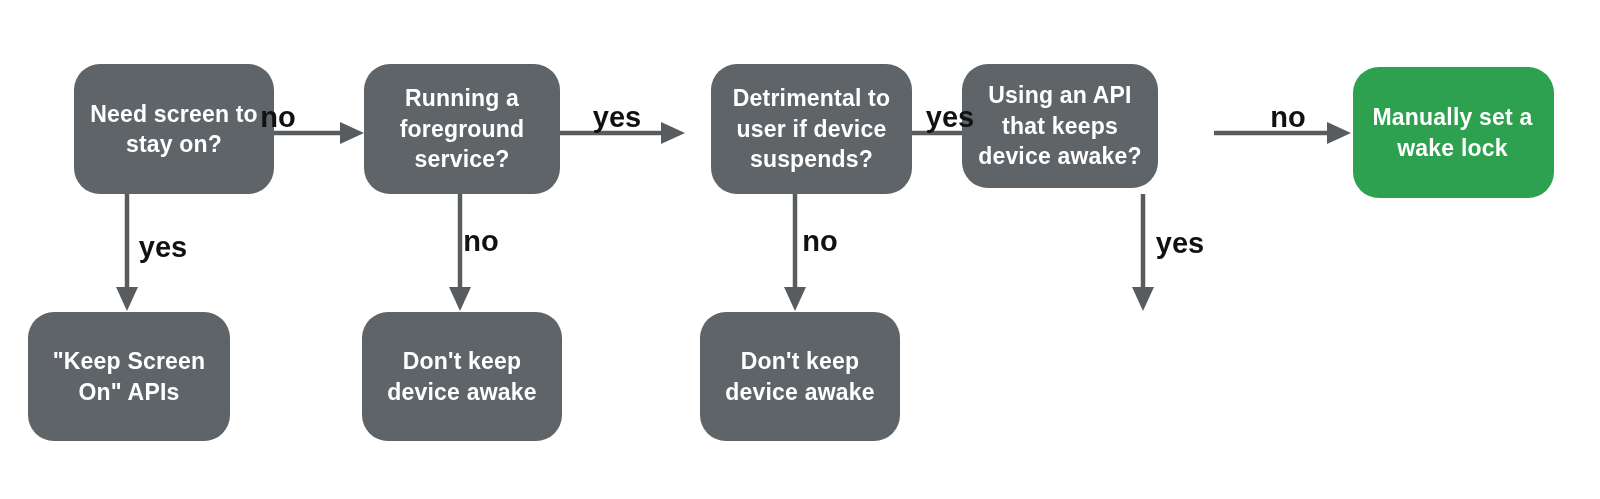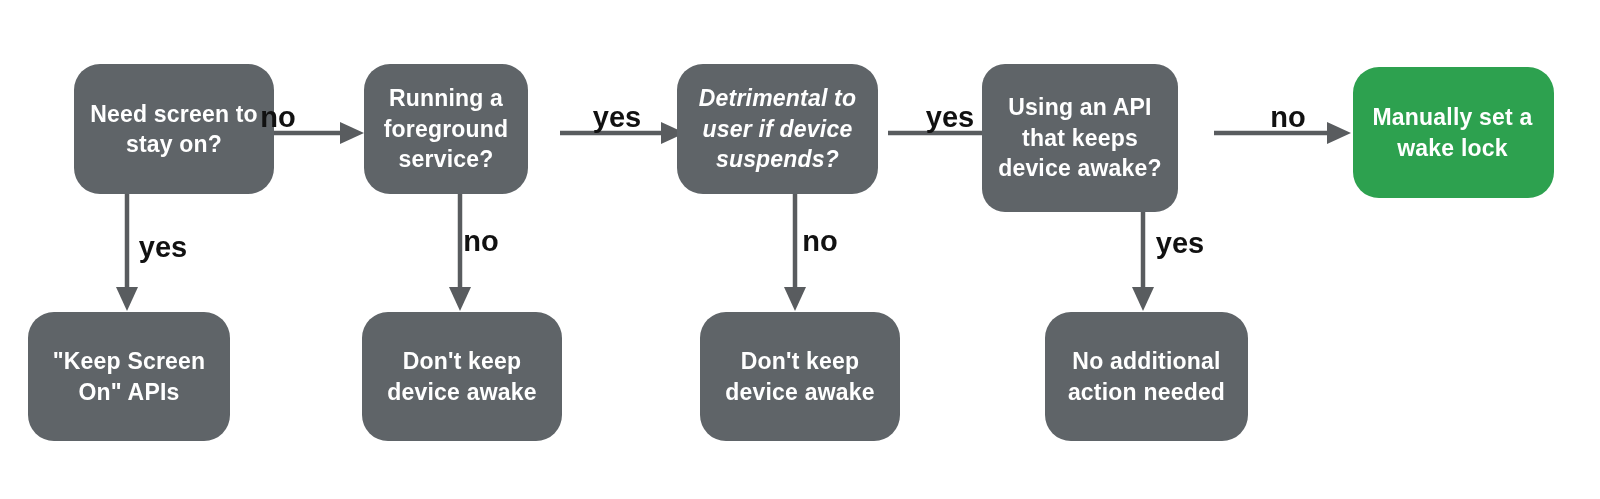--- a/index.html
+++ b/index.html
@@ -91,29 +91,28 @@
       <line x1="795" y1="194" x2="795" y2="287"></line>
       <polygon points="784,287 806,287 795,311"></polygon>
     </g>
     <g>
       <line x1="1143" y1="194" x2="1143" y2="287"></line>
       <polygon points="1132,287 1154,287 1143,311"></polygon>
     </g>
   </svg>
 
   <div class="node" style="left:30px; top:64px; width:200px; height:130px;margin-left:44px;">Need screen to stay on?</div>
-  <div class="node" style="left:364px; top:64px; width:164px; height:130px;">Running a foreground service?</div>
-  <div class="node" style="left:677px; top:64px; width:201px; height:130px;font-style:italic;">Detrimental to user if device suspends?</div>
-  <div class="node" style="left:982px; top:64px; width:196px; height:148px;border-radius:23px;">Using an API that keeps device awake?</div>
+  <div class="node" style="left:364px; top:64px; width:196px; height:130px;">Running a foreground service?</div>
+  <div class="node" style="left:711px; top:64px; width:201px; height:130px;">Detrimental to user if device suspends?</div>
+  <div class="node" style="left:962px; top:64px; width:196px; height:124px;">Using an API that keeps device awake?</div>
   <div class="node green" style="left:1353px; top:67px; width:201px; height:131px;padding-left:12px;">Manually set a wake lock</div>
 
   <div class="node" style="left:28px; top:312px; width:202px; height:129px;">"Keep Screen On" APIs</div>
   <div class="node" style="left:362px; top:312px; width:200px; height:129px;">Don't keep device awake</div>
   <div class="node" style="left:700px; top:312px; width:200px; height:129px;">Don't keep device awake</div>
-  <div class="node" style="left:1045px; top:312px; width:203px; height:129px;">No additional action needed</div>
 
   <span class="edge-label" style="left:278px; top:117px;">no</span>
   <span class="edge-label" style="left:163px; top:247px;">yes</span>
   <span class="edge-label" style="left:617px; top:117px;">yes</span>
   <span class="edge-label" style="left:481px; top:241px;">no</span>
   <span class="edge-label" style="left:950px; top:117px;">yes</span>
   <span class="edge-label" style="left:820px; top:241px;">no</span>
   <span class="edge-label" style="left:1288px; top:117px;">no</span>
   <span class="edge-label" style="left:1180px; top:243px;">yes</span>
 

